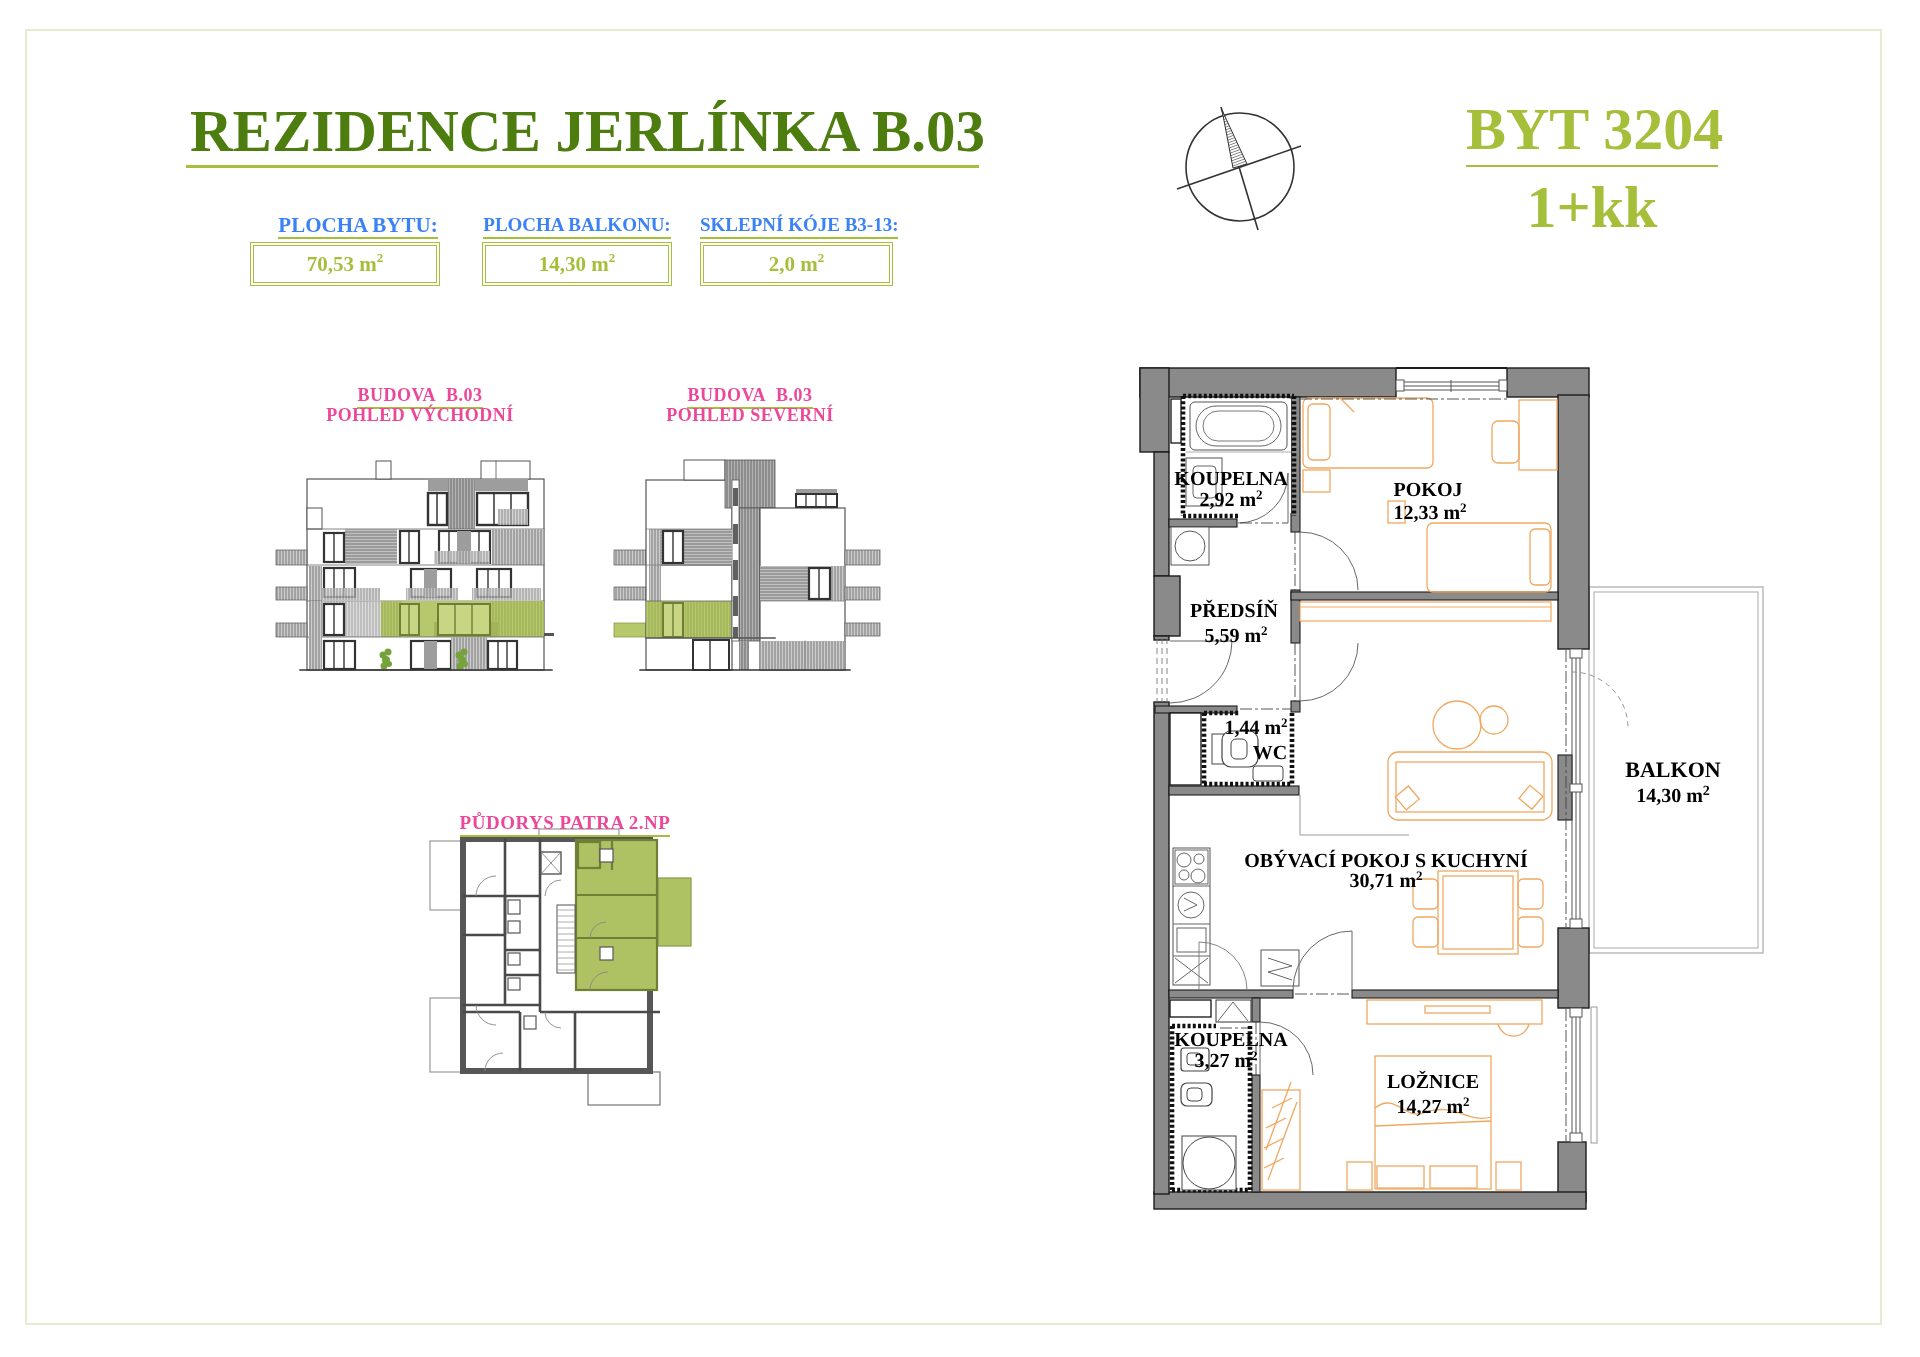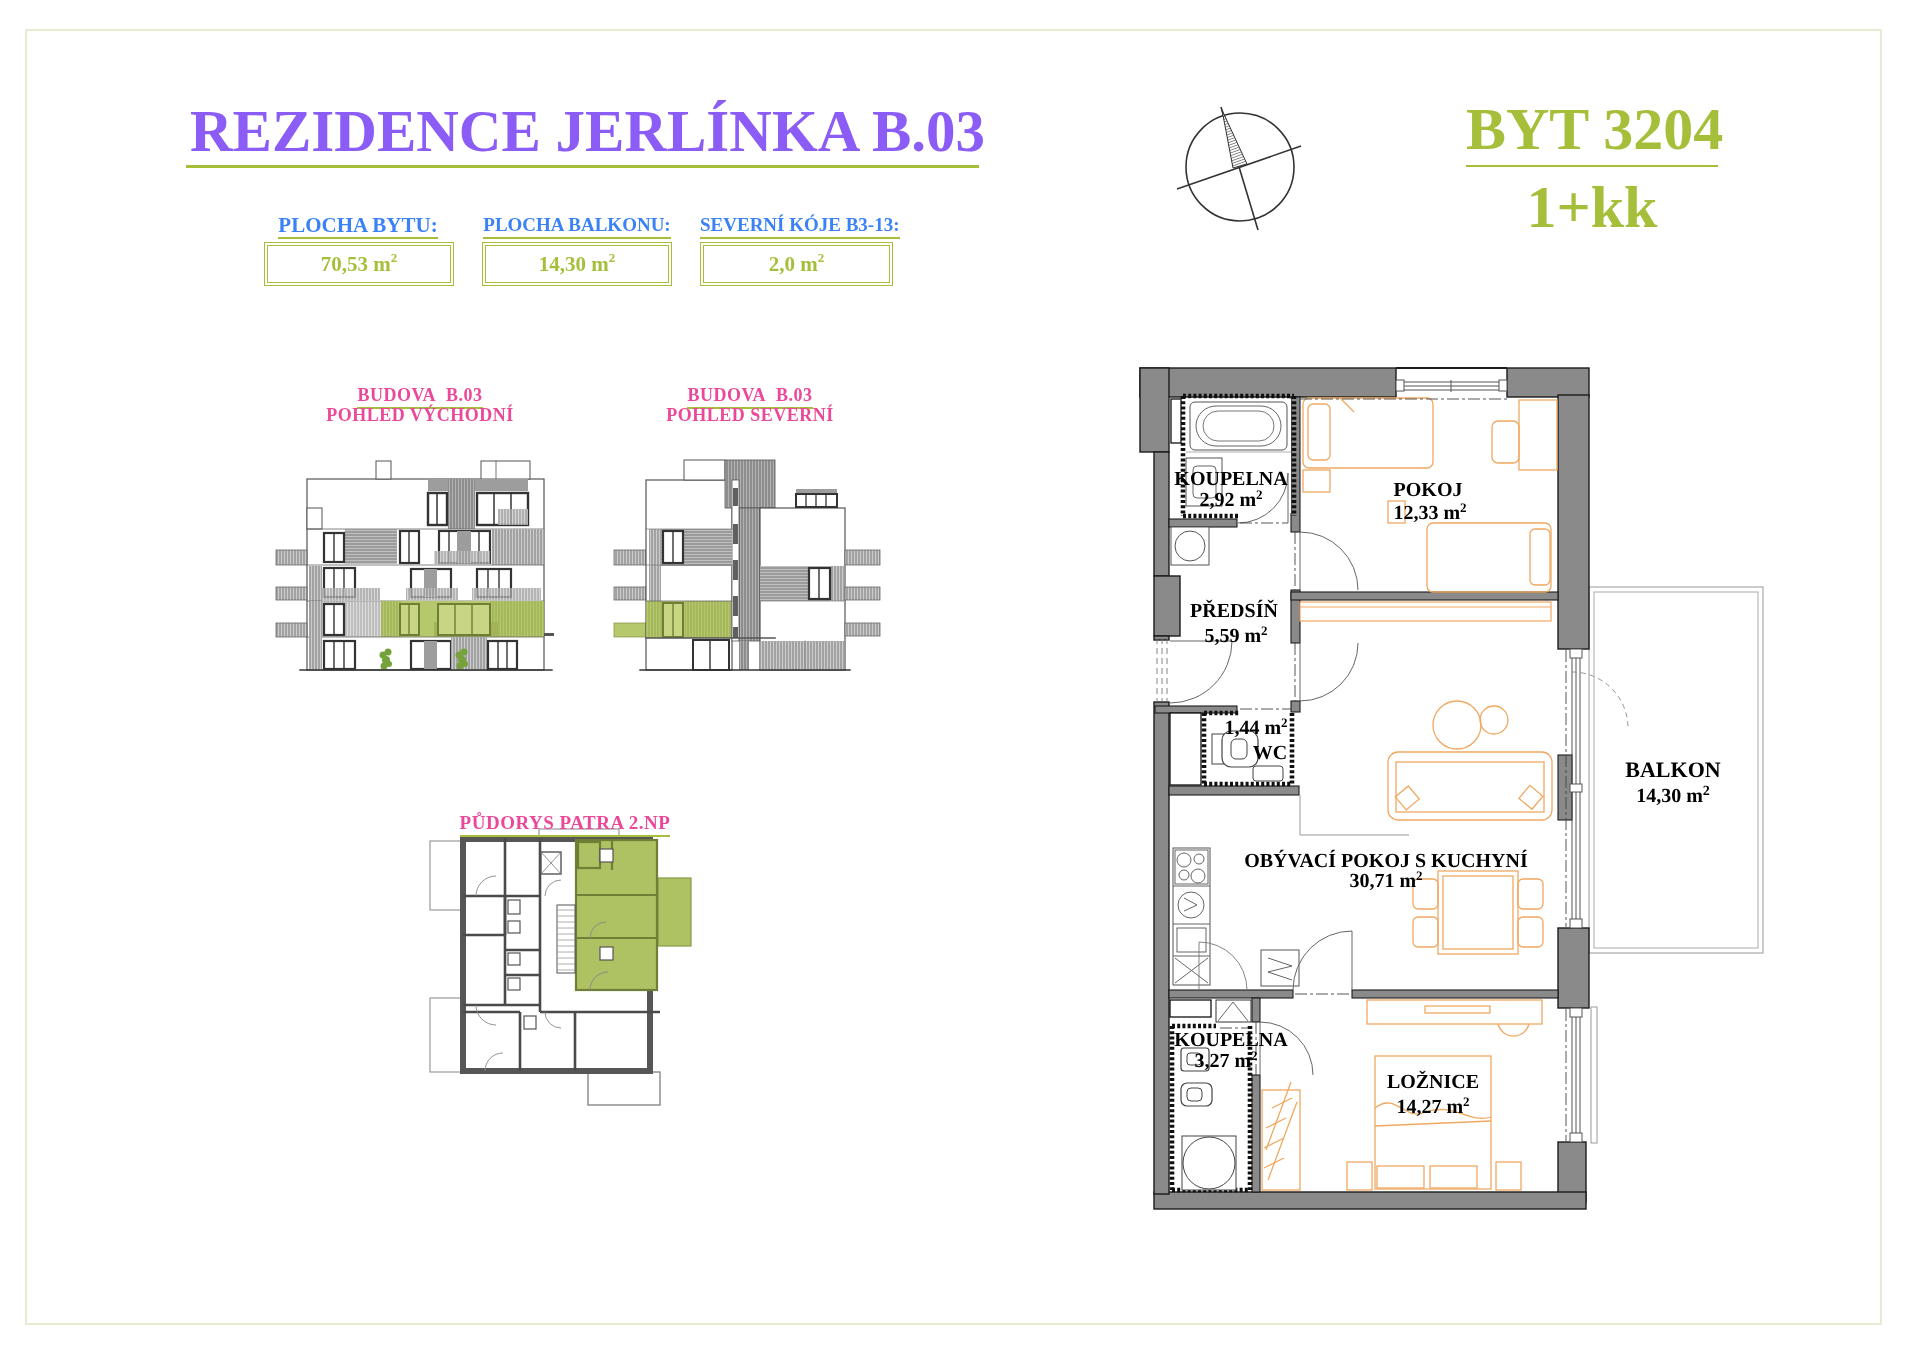--- a/index.html
+++ b/index.html
@@ -1,46 +1,46 @@
 <!DOCTYPE html>
 <html><head>
 <meta charset="utf-8">
 <style>
 html,body{margin:0;padding:0;}
 body{width:1920px;height:1357px;background:#ffffff;font-family:"Liberation Serif",serif;position:relative;overflow:hidden;}
 .frame{position:absolute;left:25px;top:29px;width:1853px;height:1292px;border:2px solid #e6ebd2;}
-.title{position:absolute;left:190px;top:102px;width:794px;text-align:center;font-size:59px;line-height:59px;font-weight:bold;color:#8b5cf6;letter-spacing:0px;white-space:nowrap;}
+.title{position:absolute;left:190px;top:102px;width:794px;text-align:center;font-size:59px;line-height:59px;font-weight:bold;color:#4d7c0f;letter-spacing:0px;white-space:nowrap;}
 .titleline{position:absolute;left:186px;top:165px;width:793px;height:0;border-top:3px solid #a5bf3b;}
 .boxlab{position:absolute;text-align:center;font-weight:bold;color:#3b82f6;white-space:nowrap;line-height:20px;}
 .boxlab .u{display:inline-block;border-bottom:2px solid #a5bf3b;padding-bottom:2px;}
 .infobox{position:absolute;border:1px solid #a5bf3b;padding:2px;}
 .infobox .in{border:1px solid #a5bf3b;width:100%;height:100%;box-sizing:border-box;display:flex;align-items:center;justify-content:center;font-size:21px;font-weight:bold;color:#a5bf3b;}
 .byt{position:absolute;left:1466px;top:100px;width:252px;text-align:center;font-weight:bold;color:#a5bf3b;}
 .byt .l1{font-size:60px;line-height:58px;border-bottom:2px solid #a5bf3b;padding-bottom:7px;white-space:nowrap;}
 .byt .l2{font-size:60px;line-height:80px;}
 .eltitle{position:absolute;text-align:center;font-size:18px;font-weight:bold;color:#ec4899;letter-spacing:0.5px;line-height:19.5px;white-space:nowrap;}
 sup{font-size:62%;vertical-align:baseline;position:relative;top:-0.45em;}
 </style>
 </head>
 <body>
 <div class="frame"></div>
 <div class="title">REZIDENCE JERLÍNKA B.03</div>
 <div class="titleline"></div>
 
 <div class="boxlab" style="left:263px;top:215px;width:190px;font-size:21px;"><span class="u">PLOCHA BYTU:</span></div>
-<div class="infobox" style="left:264px;top:242px;width:184px;height:38px;">
+<div class="infobox" style="left:250px;top:242px;width:184px;height:38px;">
     <div class="in">70,53 m<sup>2</sup></div>
   </div>
 
 <div class="boxlab" style="left:482px;top:215px;width:190px;font-size:19px;"><span class="u">PLOCHA BALKONU:</span></div>
 <div class="infobox" style="left:482px;top:242px;width:184px;height:38px;">
     <div class="in">14,30 m<sup>2</sup></div>
   </div>
 
-<div class="boxlab" style="left:700px;top:215px;width:195px;font-size:19px;"><span class="u">SEVERNÍ KÓJE B3-13:</span></div>
+<div class="boxlab" style="left:700px;top:215px;width:195px;font-size:19px;"><span class="u">SKLEPNÍ KÓJE B3-13:</span></div>
 <div class="infobox" style="left:700px;top:242px;width:187px;height:38px;">
     <div class="in">2,0 m<sup>2</sup></div>
   </div>
 
 <div class="byt">
   <div class="l1">BYT 3204</div>
   <div class="l2">1+kk</div>
 </div>
 
 <svg style="position:absolute;left:0;top:0;" width="1920" height="1357" viewBox="0 0 1920 1357">

